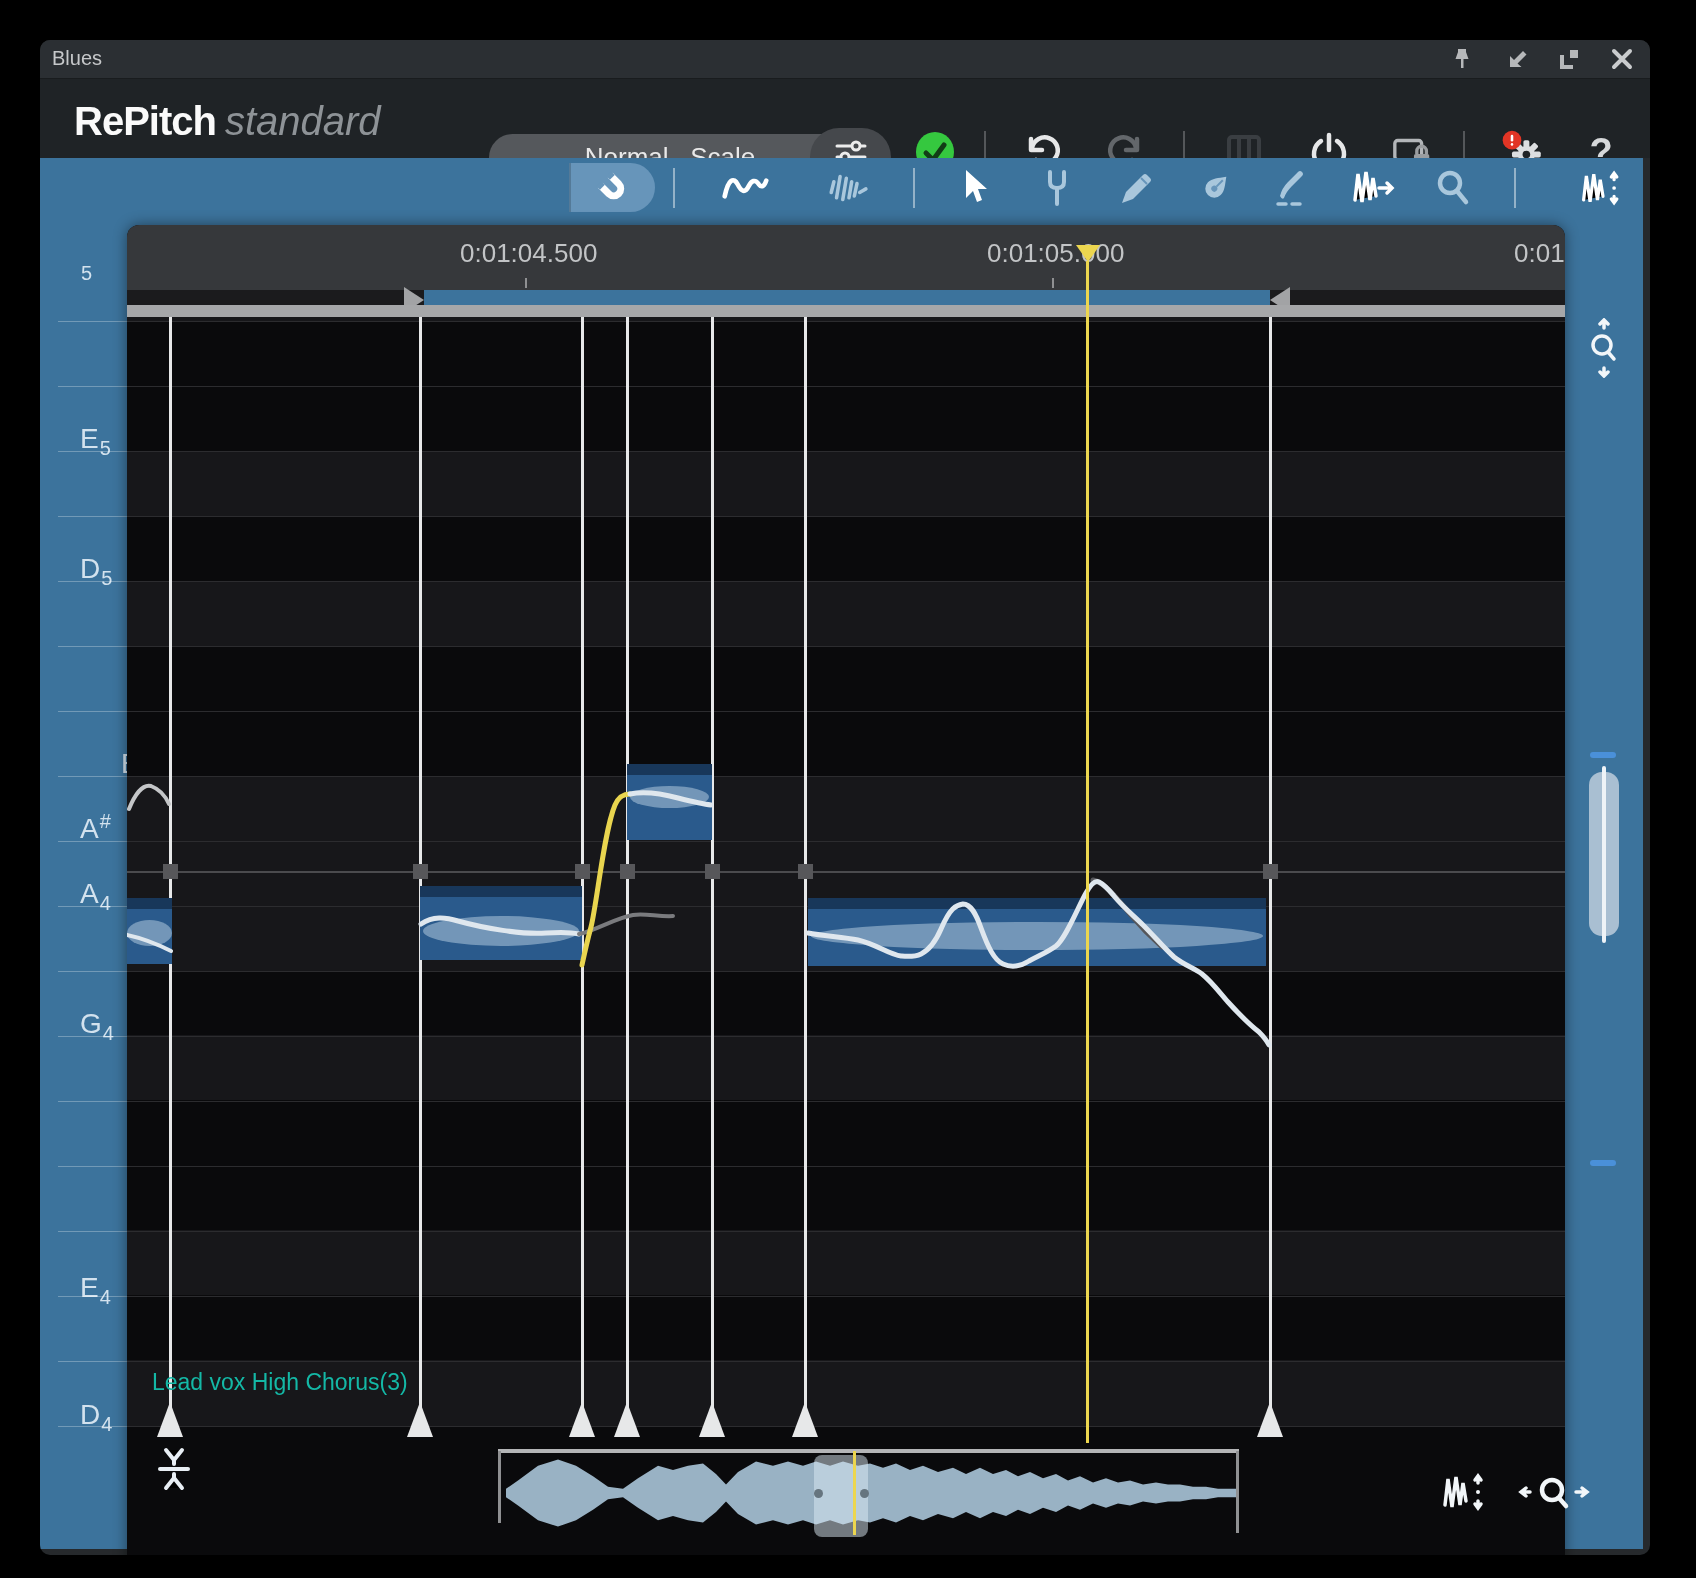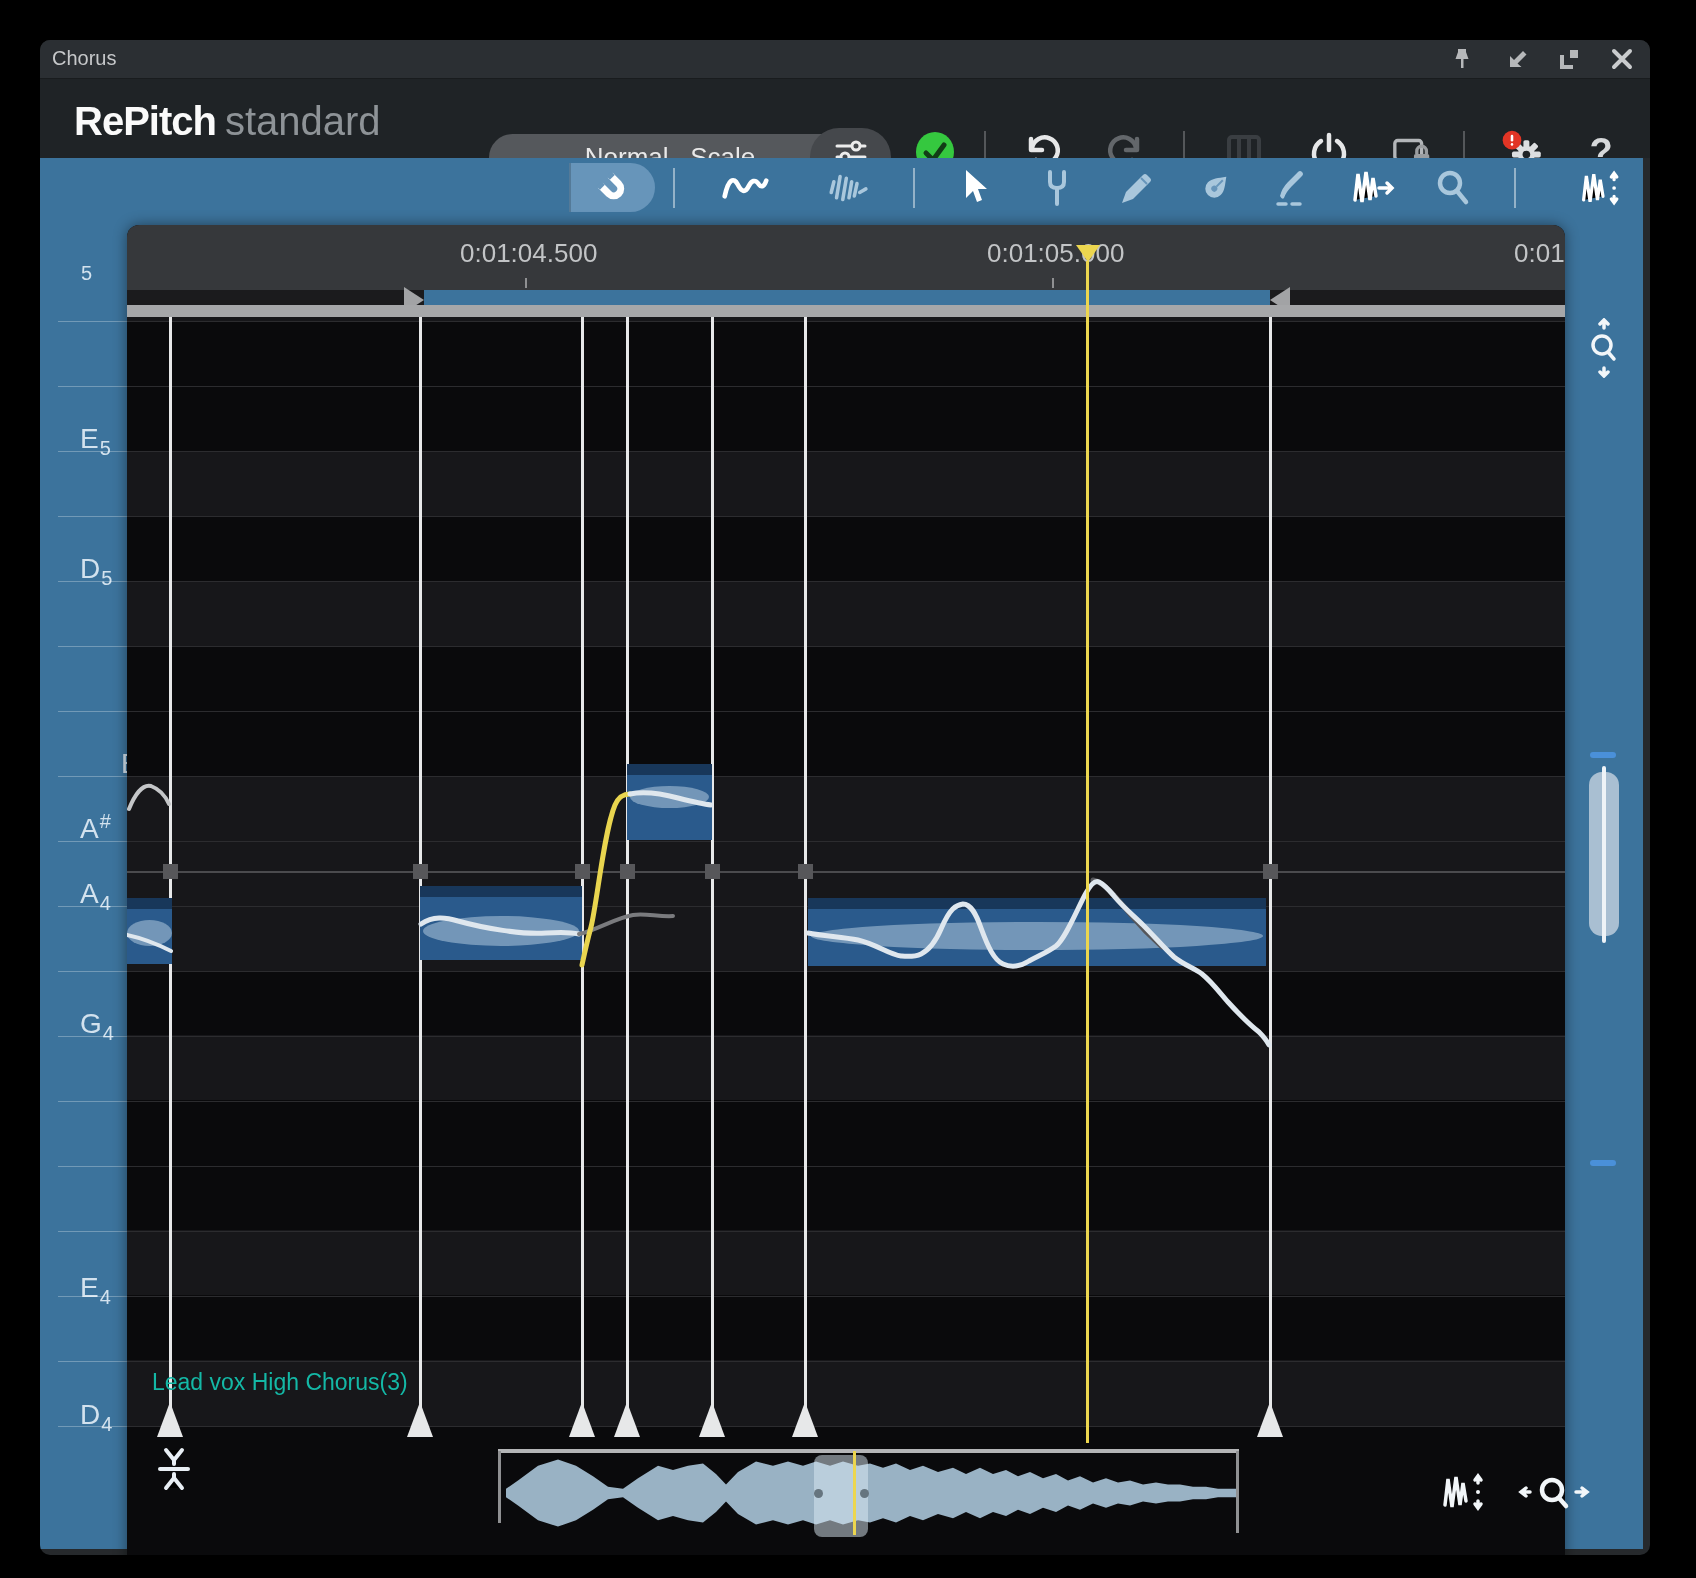--- a/index.html
+++ b/index.html
@@ -6,21 +6,21 @@
     font-family:"Liberation Sans",sans-serif;-webkit-font-smoothing:antialiased;}
   #window{position:absolute;left:40px;top:40px;width:1610px;height:1515px;background:#26292c;border-radius:10px;overflow:hidden;}
   
   #titlebar{position:absolute;left:0;top:0;width:1610px;height:38px;background:#2b2f33;border-bottom:1px solid #191c1e;}
   #titlebar .title{position:absolute;left:12px;top:7px;font-size:20px;color:#c6c8ca;}
   .tbi{position:absolute;top:4px;width:30px;height:30px;display:flex;align-items:center;justify-content:center;cursor:pointer;}
   
   #header{position:absolute;left:0;top:39px;width:1610px;height:79px;background:#1f2326;}
   #logo{position:absolute;left:34px;top:20px;font-size:40px;white-space:nowrap;}
   #logo .b{font-weight:800;color:#fafafa;letter-spacing:-1px;}
-  #logo .s{font-weight:300;color:#8e9397;margin-left:9px;}
+  #logo .s{font-style:italic;font-weight:300;color:#8e9397;margin-left:9px;}
   #scalepill{position:absolute;left:449px;top:55px;width:362px;height:47px;background:#55585c;border-radius:24px 0 0 24px;color:#e9e9e9;font-size:26px;display:flex;align-items:center;justify-content:center;cursor:pointer;}
   #scalepill .chev{position:absolute;right:18px;top:16px;}
   #sliderbtn{position:absolute;left:770px;top:49px;width:81px;height:58px;background:#45484c;border-radius:29px;display:flex;align-items:center;justify-content:center;cursor:pointer;}
   .hdivider{position:absolute;top:52px;width:2px;height:42px;background:#54575a;}
   .hicon{position:absolute;top:51px;width:44px;height:44px;display:flex;align-items:center;justify-content:center;cursor:pointer;}
   #helpq{font-size:38px;font-weight:bold;color:#d6d8da;}
   
   #appbg{position:absolute;left:0;top:118px;width:1603px;height:1391px;background:#3c739c;}
   
   #ebluespill{position:absolute;left:90px;top:123px;width:436px;height:49px;background:#6795ba;border-radius:25px 0 0 25px;color:#f2f6f9;font-size:26px;display:flex;align-items:center;justify-content:center;cursor:pointer;}
@@ -71,21 +71,21 @@
   #mmline{position:absolute;top:2px;width:3px;height:84px;background:#ecd64f;z-index:5;}
   .bricon{position:absolute;top:1432px;cursor:pointer;}
   svg{display:block;}
 </style>
 </head>
 <body>
 
 <div id="window">
 
   <div id="titlebar">
-    <span class="title">Chorus</span>
+    <span class="title">Blues</span>
     <span class="tbi" style="left:1407px">
       <svg width="22" height="24" viewBox="0 0 22 24">
           <path d="M7 2 h8 v3 l2.5 7 h-13 l2.5 -7 z" fill="#b6b8ba"></path>
           <rect x="10" y="12" width="2.5" height="9" fill="#b6b8ba"></rect>
         </svg>
     </span>
     <span class="tbi" style="left:1463px">
       <svg width="24" height="24" viewBox="0 0 24 24">
           <path d="M4 20 L4 9 L8 13 L17 4 L20.5 7.5 L11.5 16.5 L15.5 20 Z" fill="#b6b8ba"></path>
         </svg>

